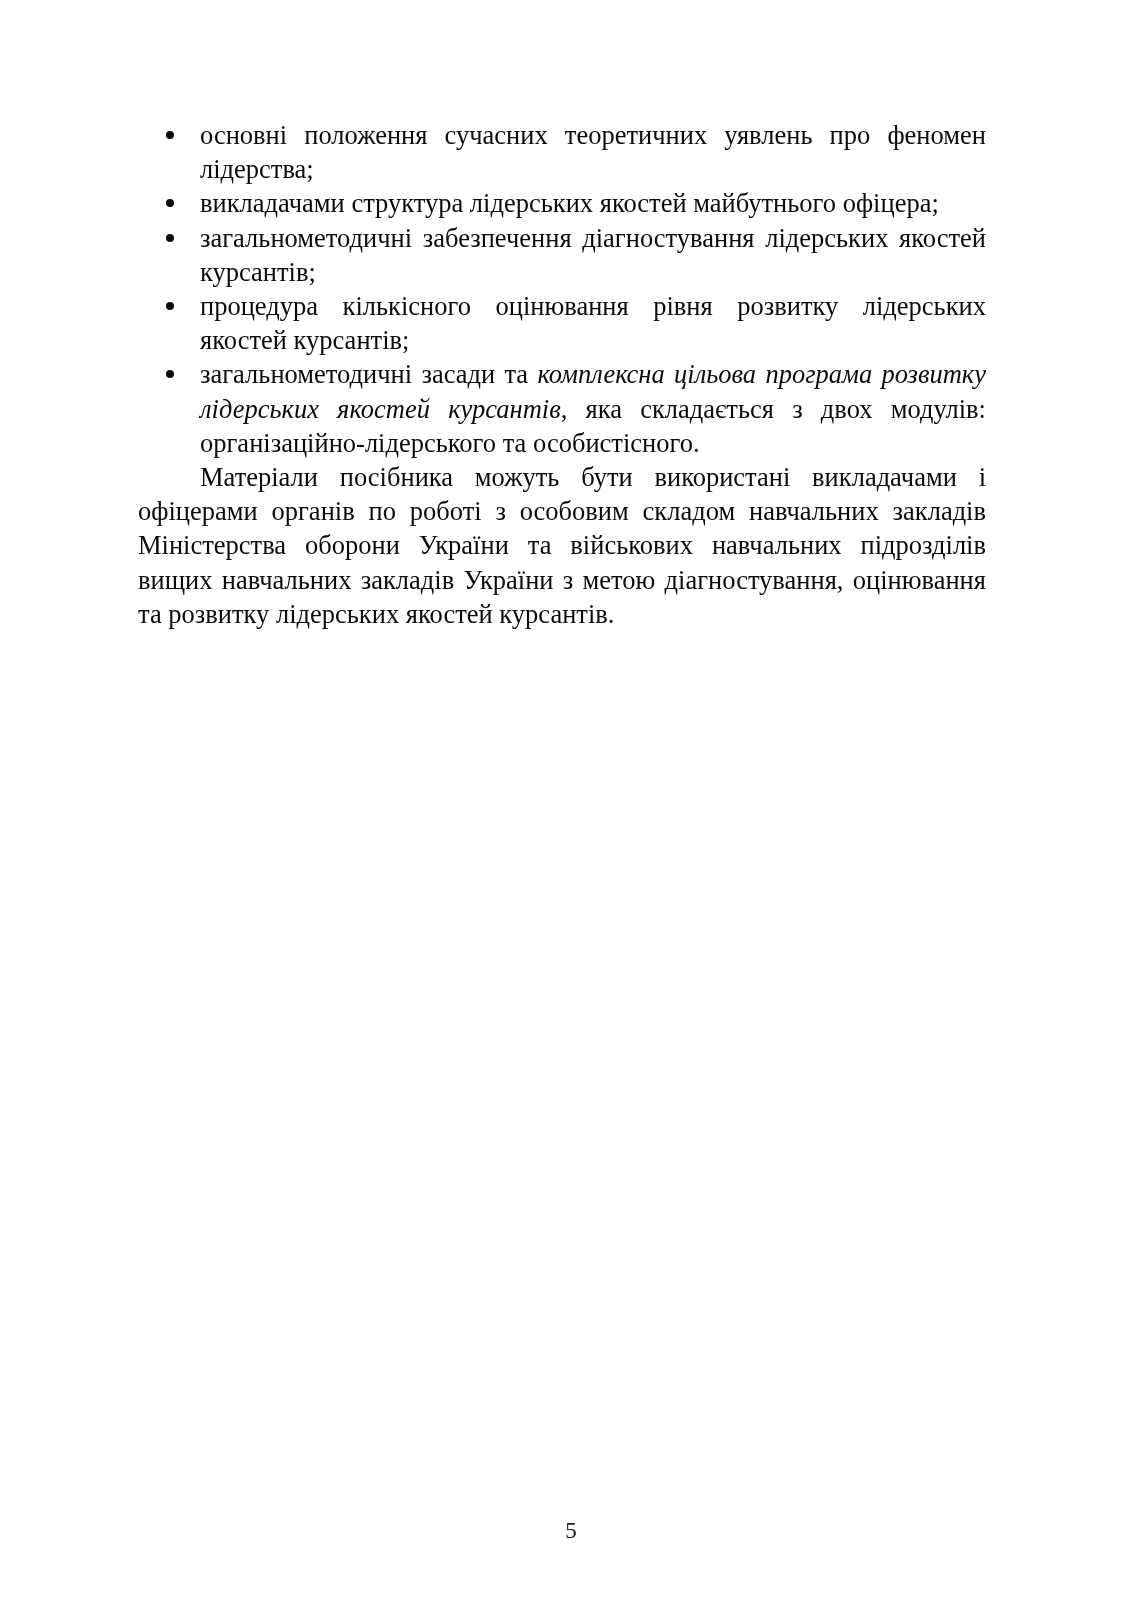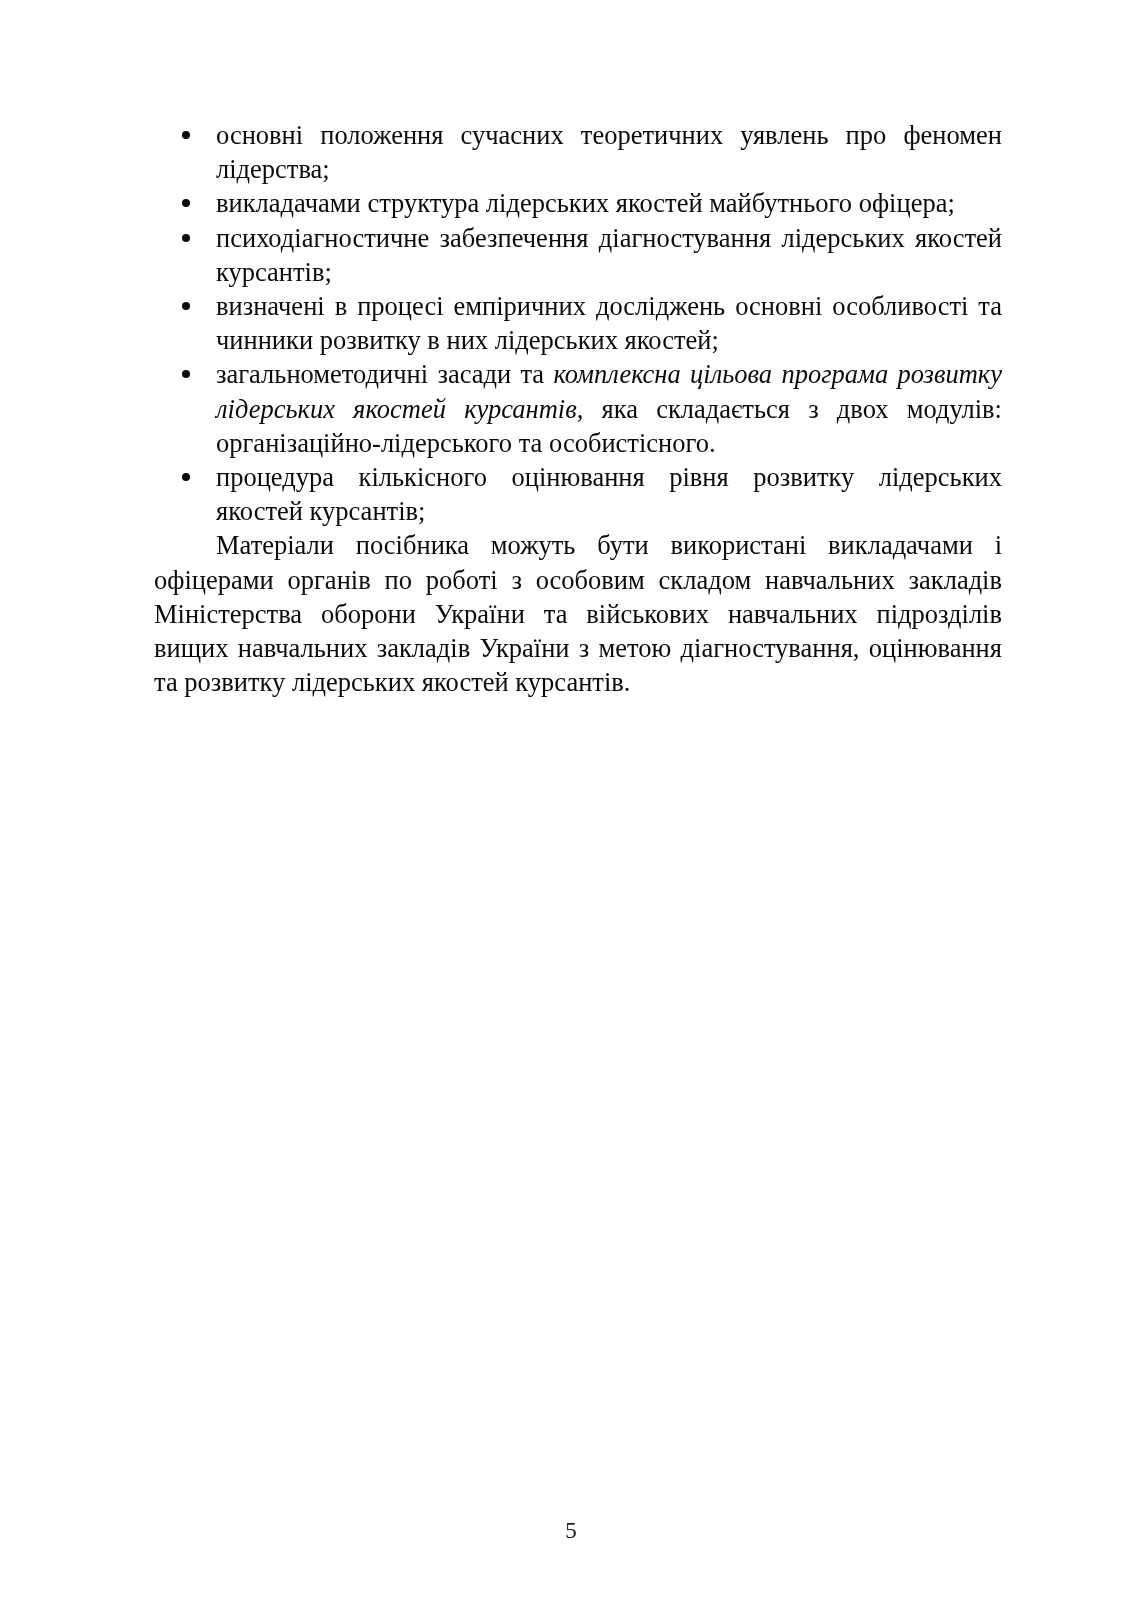--- a/index.html
+++ b/index.html
@@ -11,21 +11,21 @@
     position: relative;
     width: 1142px;
     height: 1615px;
     background: #ffffff;
     overflow: hidden;
     font-family: "Liberation Serif", "DejaVu Serif", serif;
     color: #0b0b0b;
   }
   .content {
     position: absolute;
-    left: 154px;
+    left: 138px;
     top: 118px;
     width: 848px;
   }
   ul.bullet-list {
     list-style: none;
     margin: 0;
     padding: 0;
   }
   ul.bullet-list > li {
     position: relative;
@@ -89,36 +89,32 @@
         <span class="li-text">основні положення сучасних теоретичних уявлень про феномен лідерства;</span>
       </li>
 
       <li>
         <span class="bullet-dot"></span>
         <span class="li-text">викладачами структура лідерських якостей майбутнього офіцера;</span>
       </li>
 
       <li>
         <span class="bullet-dot"></span>
-        <span class="li-text">психодіагностичне забезпечення діагностування лідерських якостей курсантів;</span>
+        <span class="li-text">загальнометодичні забезпечення діагностування лідерських якостей курсантів;</span>
       </li>
+
 
       <li>
         <span class="bullet-dot"></span>
-        <span class="li-text">визначені в процесі емпіричних досліджень основні особливості та чинники розвитку в них лідерських якостей;</span>
+        <span class="li-text">процедура кількісного оцінювання рівня розвитку лідерських якостей курсантів;</span>
       </li>
 
       <li>
         <span class="bullet-dot"></span>
         <span class="li-text"><span>загальнометодичні засади та </span><em>комплексна цільова програма розвитку лідерських якостей курсантів</em><span>, яка складається з двох модулів: організаційно-лідерського та особистісного.</span></span>
-      </li>
-
-      <li>
-        <span class="bullet-dot"></span>
-        <span class="li-text">процедура кількісного оцінювання рівня розвитку лідерських якостей курсантів;</span>
       </li>
 
     </ul>
 
     <p class="body-par">Матеріали посібника можуть бути використані викладачами і офіцерами органів по роботі з особовим складом навчальних закладів Міністерства оборони України та військових навчальних підрозділів вищих навчальних закладів України з метою діагностування, оцінювання та розвитку лідерських якостей курсантів.</p>
 
   </div>
 
   <div class="page-number">5</div>
 

